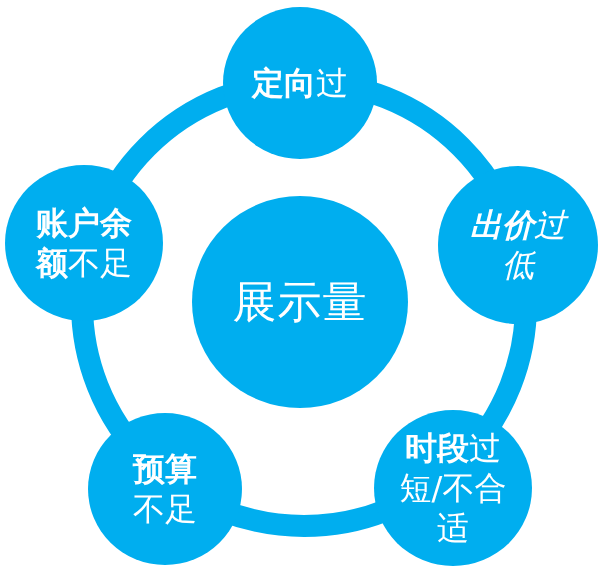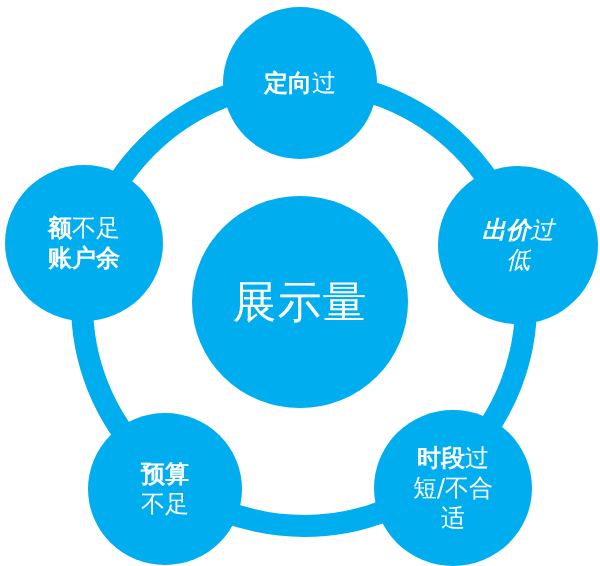--- a/index.html
+++ b/index.html
@@ -2,21 +2,21 @@
 <html><head>
   <meta charset="utf-8">
   <style>
     html, body { margin: 0; padding: 0; background: #ffffff; }
     body { width: 600px; height: 566px; position: relative; overflow: hidden;
            font-family: "DejaVu Sans", "Liberation Sans", sans-serif; }
     #canvas { position: absolute; left: 0; top: 0; width: 600px; height: 566px; }
     .node { position: absolute; border-radius: 50%; display: flex; flex-direction: column;
             align-items: center; justify-content: center; color: #ffffff; text-align: center; }
     .node .line { display: block; white-space: nowrap; line-height: 1.25; }
-    .small .line { font-size: 24px; }
+    .small .line { font-size: 32px; }
     .b { font-weight: bold; }
     .center .line { font-size: 44px; line-height: 1.3; letter-spacing: 1px; }
   </style>
 </head>
 <body>
 
 <svg id="canvas" viewBox="0 0 600 566">
   <circle cx="304" cy="304" r="222" fill="none" stroke="#00AEEF" stroke-width="22"></circle>
 </svg>
 
@@ -44,17 +44,17 @@
   <span class="line">短/不合</span>
   <span class="line">适</span>
 </div>
 
 <div class="node small" style="left:88px; top:413px; width:154px; height:152px; background:#00AEEF;text-align:center;">
   <span class="line b">预算</span>
   <span class="line">不足</span>
 </div>
 
 <div class="node small" style="left:5px; top:165px; width:158px; height:156px; background:#00AEEF;">
+  <span class="line b">账户余</span>
   <span class="line">
     <span class="b">额</span><span>不足</span>
   </span>
-  <span class="line b">账户余</span>
 </div>
 
 </body></html>

